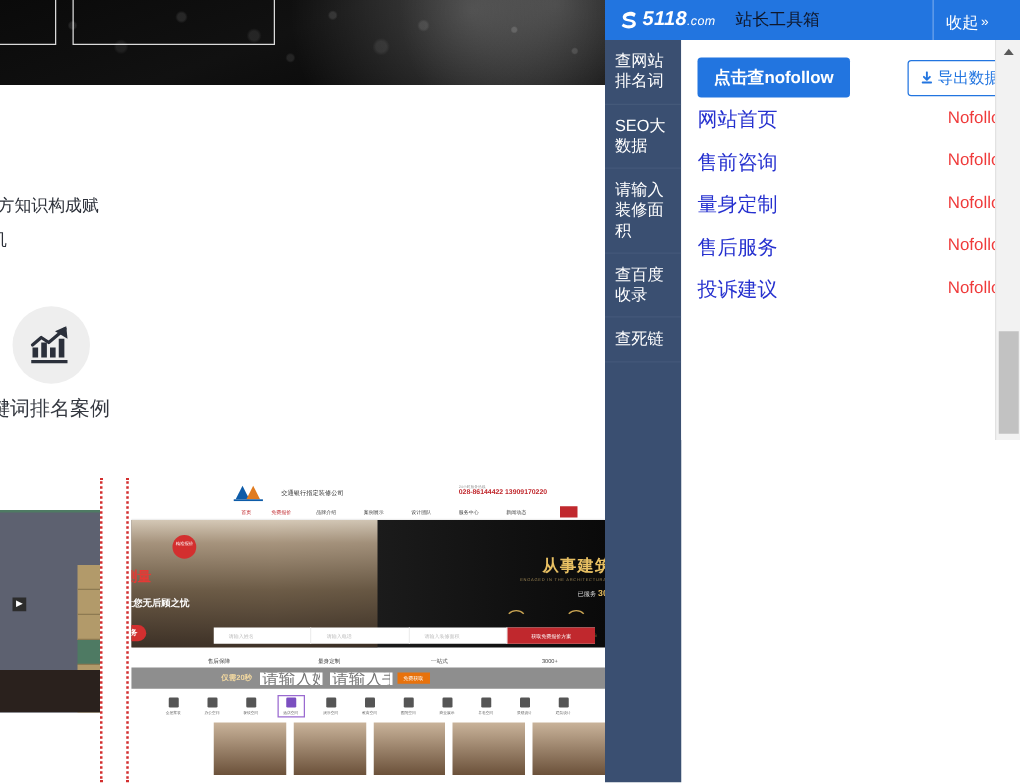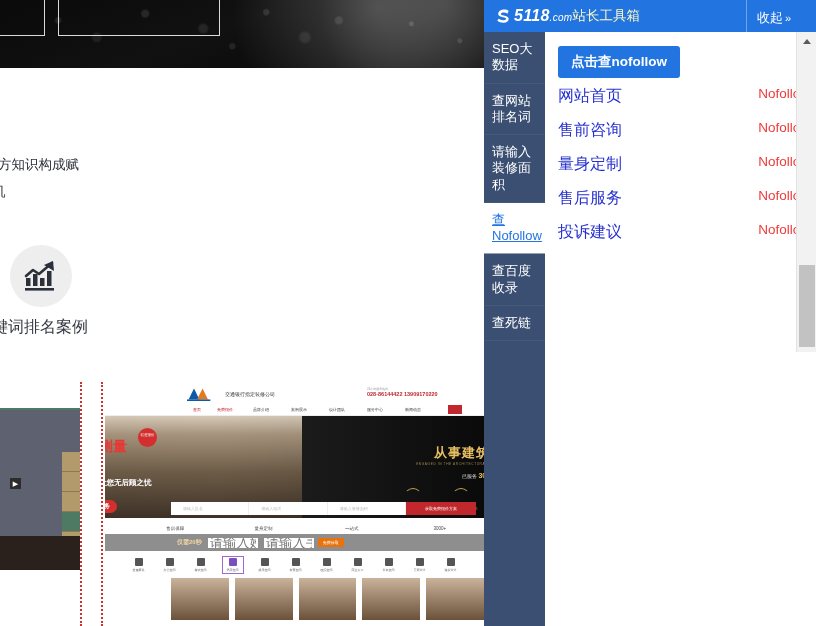--- a/index.html
+++ b/index.html
@@ -188,22 +188,22 @@
     opacity: .95;
   }
   #tm-hero .badge-round {
     position: absolute; left: 33px; top: 12px;
     width: 19px; height: 19px; border-radius: 50%;
     background: #d32f2f; color: #fff;
     font-size: 3.5px; line-height: 6px; text-align: center;
     padding-top: 4px; box-sizing: border-box;
   }
   #tm-hero .txt-red-big {
-    position: absolute; left: -6px; top: 22px;
-    color: #e53935; font-size: 14px; font-weight: bold;
+    position: absolute; left: -6px; top: 38px;
+    color: #e53935; font-size: 11px; font-weight: bold;
   }
   #tm-hero .txt-white {
     position: absolute; left: -6px; top: 62px;
     color: #fff; font-size: 7.5px; font-weight: bold;
   }
   #tm-hero .pill-red {
     position: absolute; left: -14px; top: 84px;
     background: #d32f2f; color: #fff;
     font-size: 6px; font-weight: bold;
     padding: 2px 7px; border-radius: 0 9px 9px 0;
@@ -342,23 +342,23 @@
     font-weight: bold;
     font-style: italic;
     letter-spacing: .3px;
   }
   #logo-text .dotcom {
     font-size: 10px;
     font-style: italic;
     font-weight: normal;
   }
   #panel-title {
-    color: #fef9c3;
+    color: #0f172a;
     font-size: 13.5px;
-    margin-left: 0;
+    margin-left: 16px;
   }
   #collapse-btn {
     position: absolute;
     right: 18px; top: 0;
     height: 35px;
     padding: 0 9px 0 10px;
     display: flex; align-items: center;
     color: #fff;
     font-size: 13px;
     border-left: 1px solid rgba(255,255,255,0.35);
@@ -641,44 +641,48 @@
       <div id="panel-title">站长工具箱</div>
     </div>
     <div id="collapse-btn">
       <span>收起</span>
       <span class="chev">»</span>
     </div>
   </div>
 
   <div id="panel-sidebar">
     <div class="side-item">
+      <span>查网站排名词</span>
+    </div>
+    <div class="side-item">
       <span>SEO大数据</span>
-    </div>
-    <div class="side-item">
-      <span>查网站排名词</span>
     </div>
     <div class="side-item">
       <span>请输入装修面积</span>
     </div>
-    <div class="side-item active">
-      <span class="label-hl">查Nofollow</span>
-    </div>
     <div class="side-item">
       <span>查百度收录</span>
     </div>
     <div class="side-item">
       <span>查死链</span>
     </div>
   </div>
 
   <div id="panel-content">
     <div id="content-scroll-area">
 
       <div id="content-toolbar">
         <button id="check-nofollow-btn">点击查nofollow</button>
+        <button id="export-btn">
+          <svg width="11" height="11" viewBox="0 0 16 16">
+            <path d="M8 1v7M4.5 6.5 8 10l3.5-3.5" fill="none" stroke="#2275e0" stroke-width="2.2" stroke-linecap="round" stroke-linejoin="round"></path>
+            <rect x="2" y="12" width="12" height="2.2" rx="1" fill="#2275e0"></rect>
+          </svg>
+          <span>导出数据</span>
+        </button>
       </div>
 
       <div class="result-row">
         <a class="result-link">网站首页</a>
         <span class="result-status">Nofollow</span>
       </div>
       <div class="result-row">
         <a class="result-link">售前咨询</a>
         <span class="result-status">Nofollow</span>
       </div>

